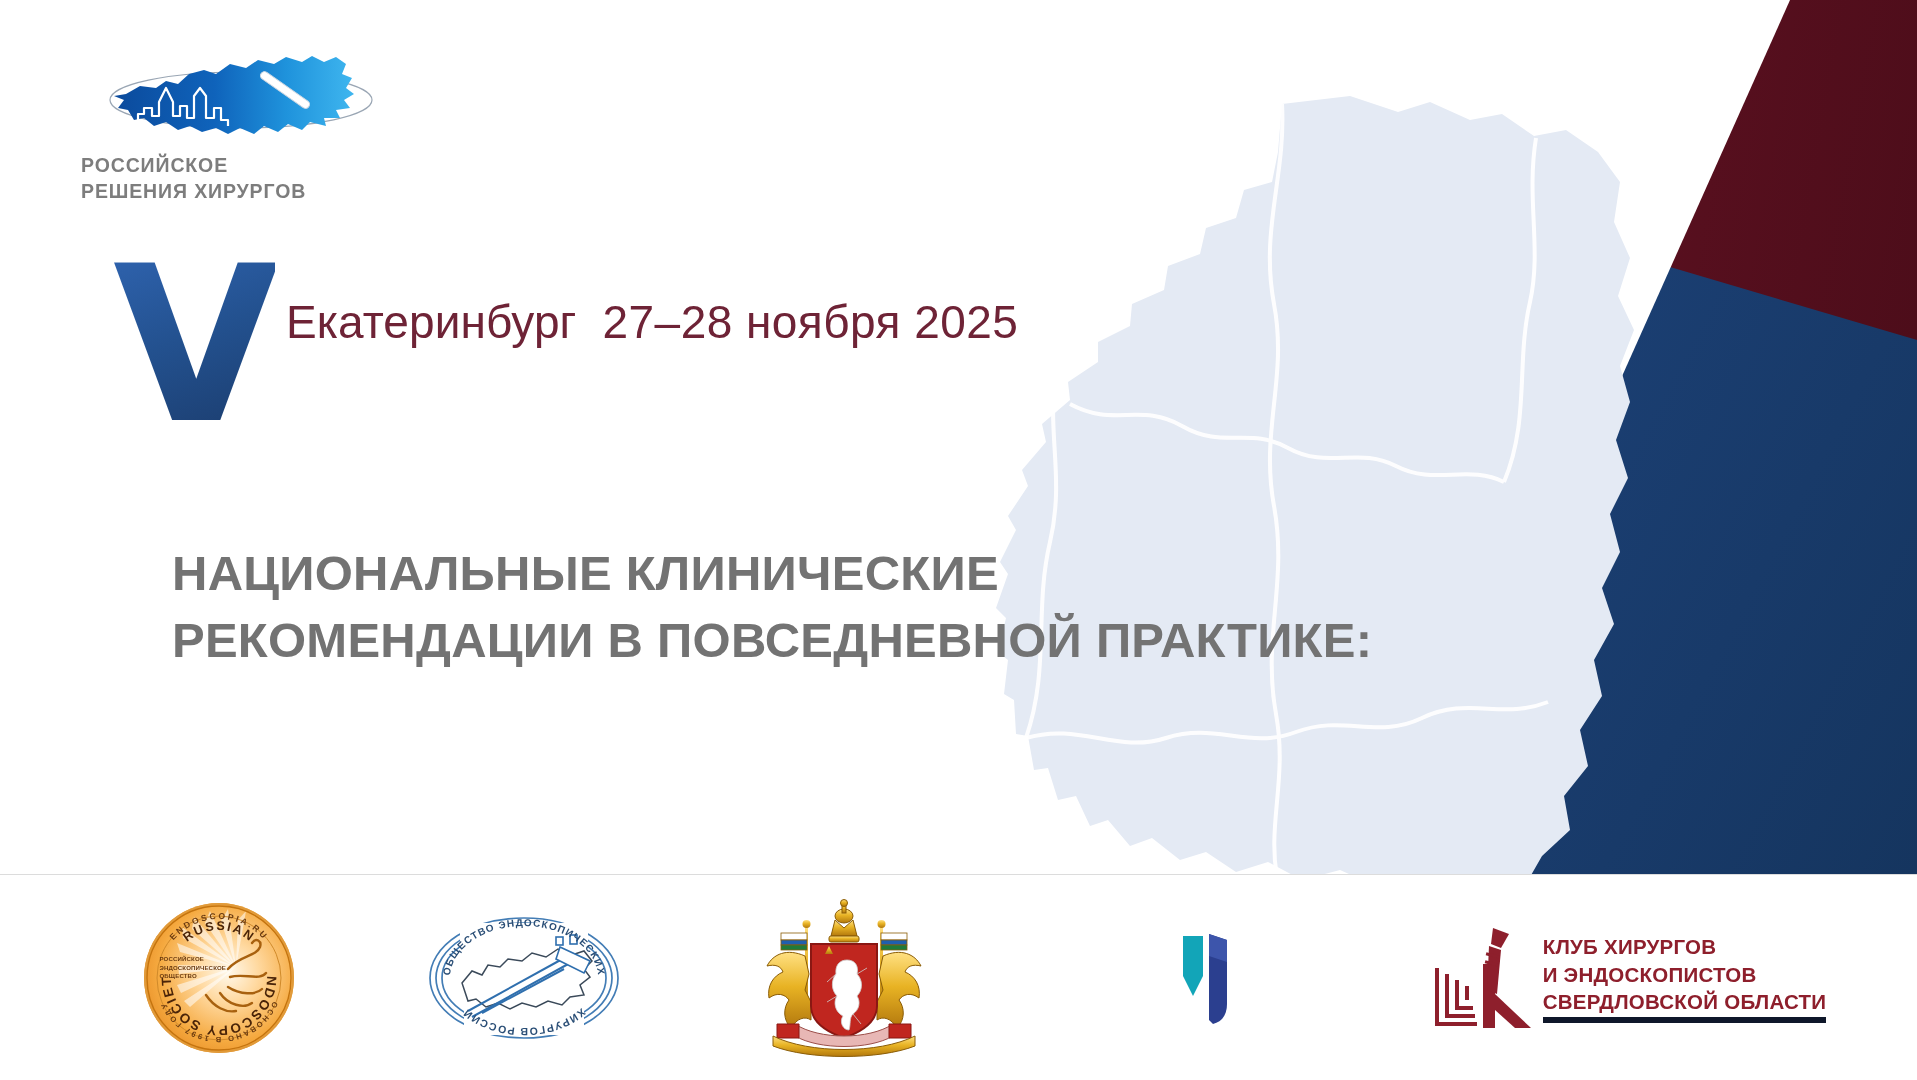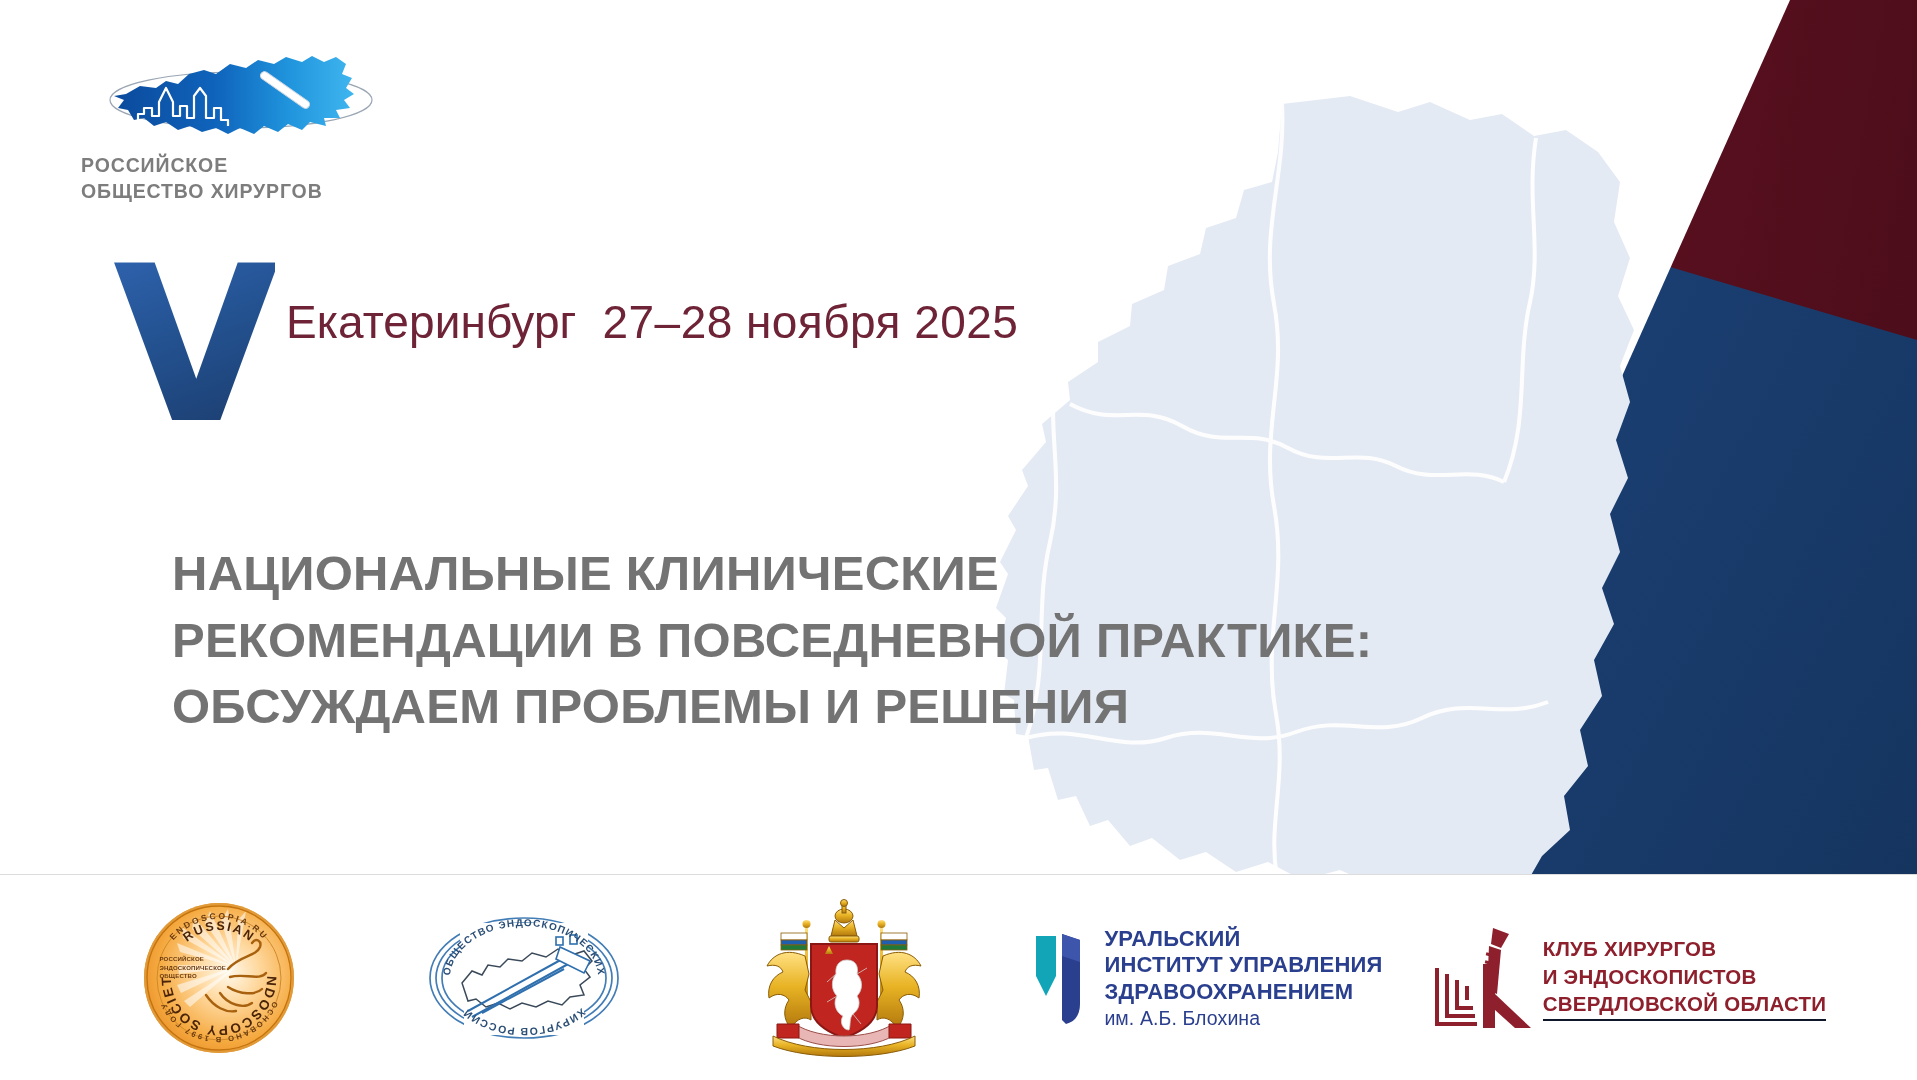--- a/index.html
+++ b/index.html
@@ -118,21 +118,21 @@
   .uiuz-mark{position:relative;width:56px;height:92px;}
   .uiuz-mark svg{width:56px;height:92px;display:block;}
   .uiuz-text{font-size:22px;font-weight:700;line-height:1.2;color:#2b3f8f;letter-spacing:.01em;}
   .uiuz-text .sub{font-size:19.5px;font-weight:400;color:#2b3f8f;margin-top:2px;letter-spacing:.005em;}
 
   
   .club{display:flex;align-items:center;}
   .club-mark{position:relative;width:112px;height:108px;}
   .club-mark svg{width:112px;height:108px;display:block;}
   .club-text{font-size:20.5px;font-weight:700;line-height:1.34;color:#8e1f2c;letter-spacing:.012em;}
-  .club-text .ul{border-bottom:2px solid #0f172a;display:inline-block;padding-bottom:1px;}
+  .club-text .ul{border-bottom:6px solid #0f172a;display:inline-block;padding-bottom:1px;}
 </style>
 </head>
 <body>
 
 <div class="poster">
 
   <div class="stage">
 
     <div class="wedge-navy-right"></div>
     <div class="wedge-red"></div>
@@ -183,36 +183,35 @@
           <g fill="none" stroke="#ffffff" stroke-width="2.2" stroke-linejoin="round">
             <path d="M42 78 L42 66 L48 66 L48 60 L56 60 L56 68 L63 68 L63 54 L70 40 L77 54 L77 68
                      L84 68 L84 58 L91 58 L91 70 L98 70 L98 48 L104 40 L110 48 L110 70 L118 70
                      L118 60 L125 60 L125 72 L132 72 L132 78"></path>
           </g>
           <rect x="160" y="38" width="58" height="8" rx="4" transform="rotate(35 189 42)" fill="#ffffff" stroke="#cfd8e2" stroke-width="1"></rect>
         </svg>
       </div>
       <div class="rsh-text">
         <div>РОССИЙСКОЕ</div>
-        <div>ОБЩЕСТВО ХИРУРГОВ</div>
+        <div>РЕШЕНИЯ ХИРУРГОВ</div>
       </div>
     </div>
 
     <div class="numeral">V</div>
 
     <div class="title-wrap">
       <div class="subline">
         <span>Екатеринбург</span><span class="dt">27–28 ноября 2025</span>
       </div>
     </div>
 
     <div class="headline">
       <div>НАЦИОНАЛЬНЫЕ КЛИНИЧЕСКИЕ</div>
       <div>РЕКОМЕНДАЦИИ В ПОВСЕДНЕВНОЙ ПРАКТИКЕ:</div>
-      <div>ОБСУЖДАЕМ ПРОБЛЕМЫ И РЕШЕНИЯ</div>
     </div>
   </div>
 
   <div class="footer">
 
     <div class="f-slot f1">
       <div class="seal">
         <svg viewBox="0 0 150 150" xmlns="http://www.w3.org/2000/svg" aria-hidden="true">
           <defs>
             <path id="arcTopOuter" d="M 16 75 A 59 59 0 0 1 134 75"></path>
@@ -368,26 +367,20 @@
     </div>
 
     <div class="f-slot f4">
       <div class="uiuz">
         <div class="uiuz-mark">
           <svg viewBox="0 0 56 92" xmlns="http://www.w3.org/2000/svg" aria-hidden="true">
             <path d="M2 4 L22 4 L22 44 L12 64 L2 44 Z" fill="#12a5b8"></path>
             <path d="M28 2 L46 8 L46 72 C46 84 40 90 32 92 L28 88 Z" fill="#2b3f8f"></path>
             <path d="M28 2 L46 8 L46 30 L28 24 Z" fill="#3d55ab"></path>
           </svg>
-        </div>
-        <div class="uiuz-text">
-          <div>УРАЛЬСКИЙ</div>
-          <div>ИНСТИТУТ УПРАВЛЕНИЯ</div>
-          <div>ЗДРАВООХРАНЕНИЕМ</div>
-          <div class="sub">им. А.Б. Блохина</div>
         </div>
       </div>
     </div>
 
     <div class="f-slot f5">
       <div class="club">
         <div class="club-mark">
           <svg viewBox="0 0 112 108" xmlns="http://www.w3.org/2000/svg" aria-hidden="true">
             <g fill="none" stroke="#8e1f2c" stroke-width="4">
               <path d="M6 44 L6 100 L46 100"></path>

